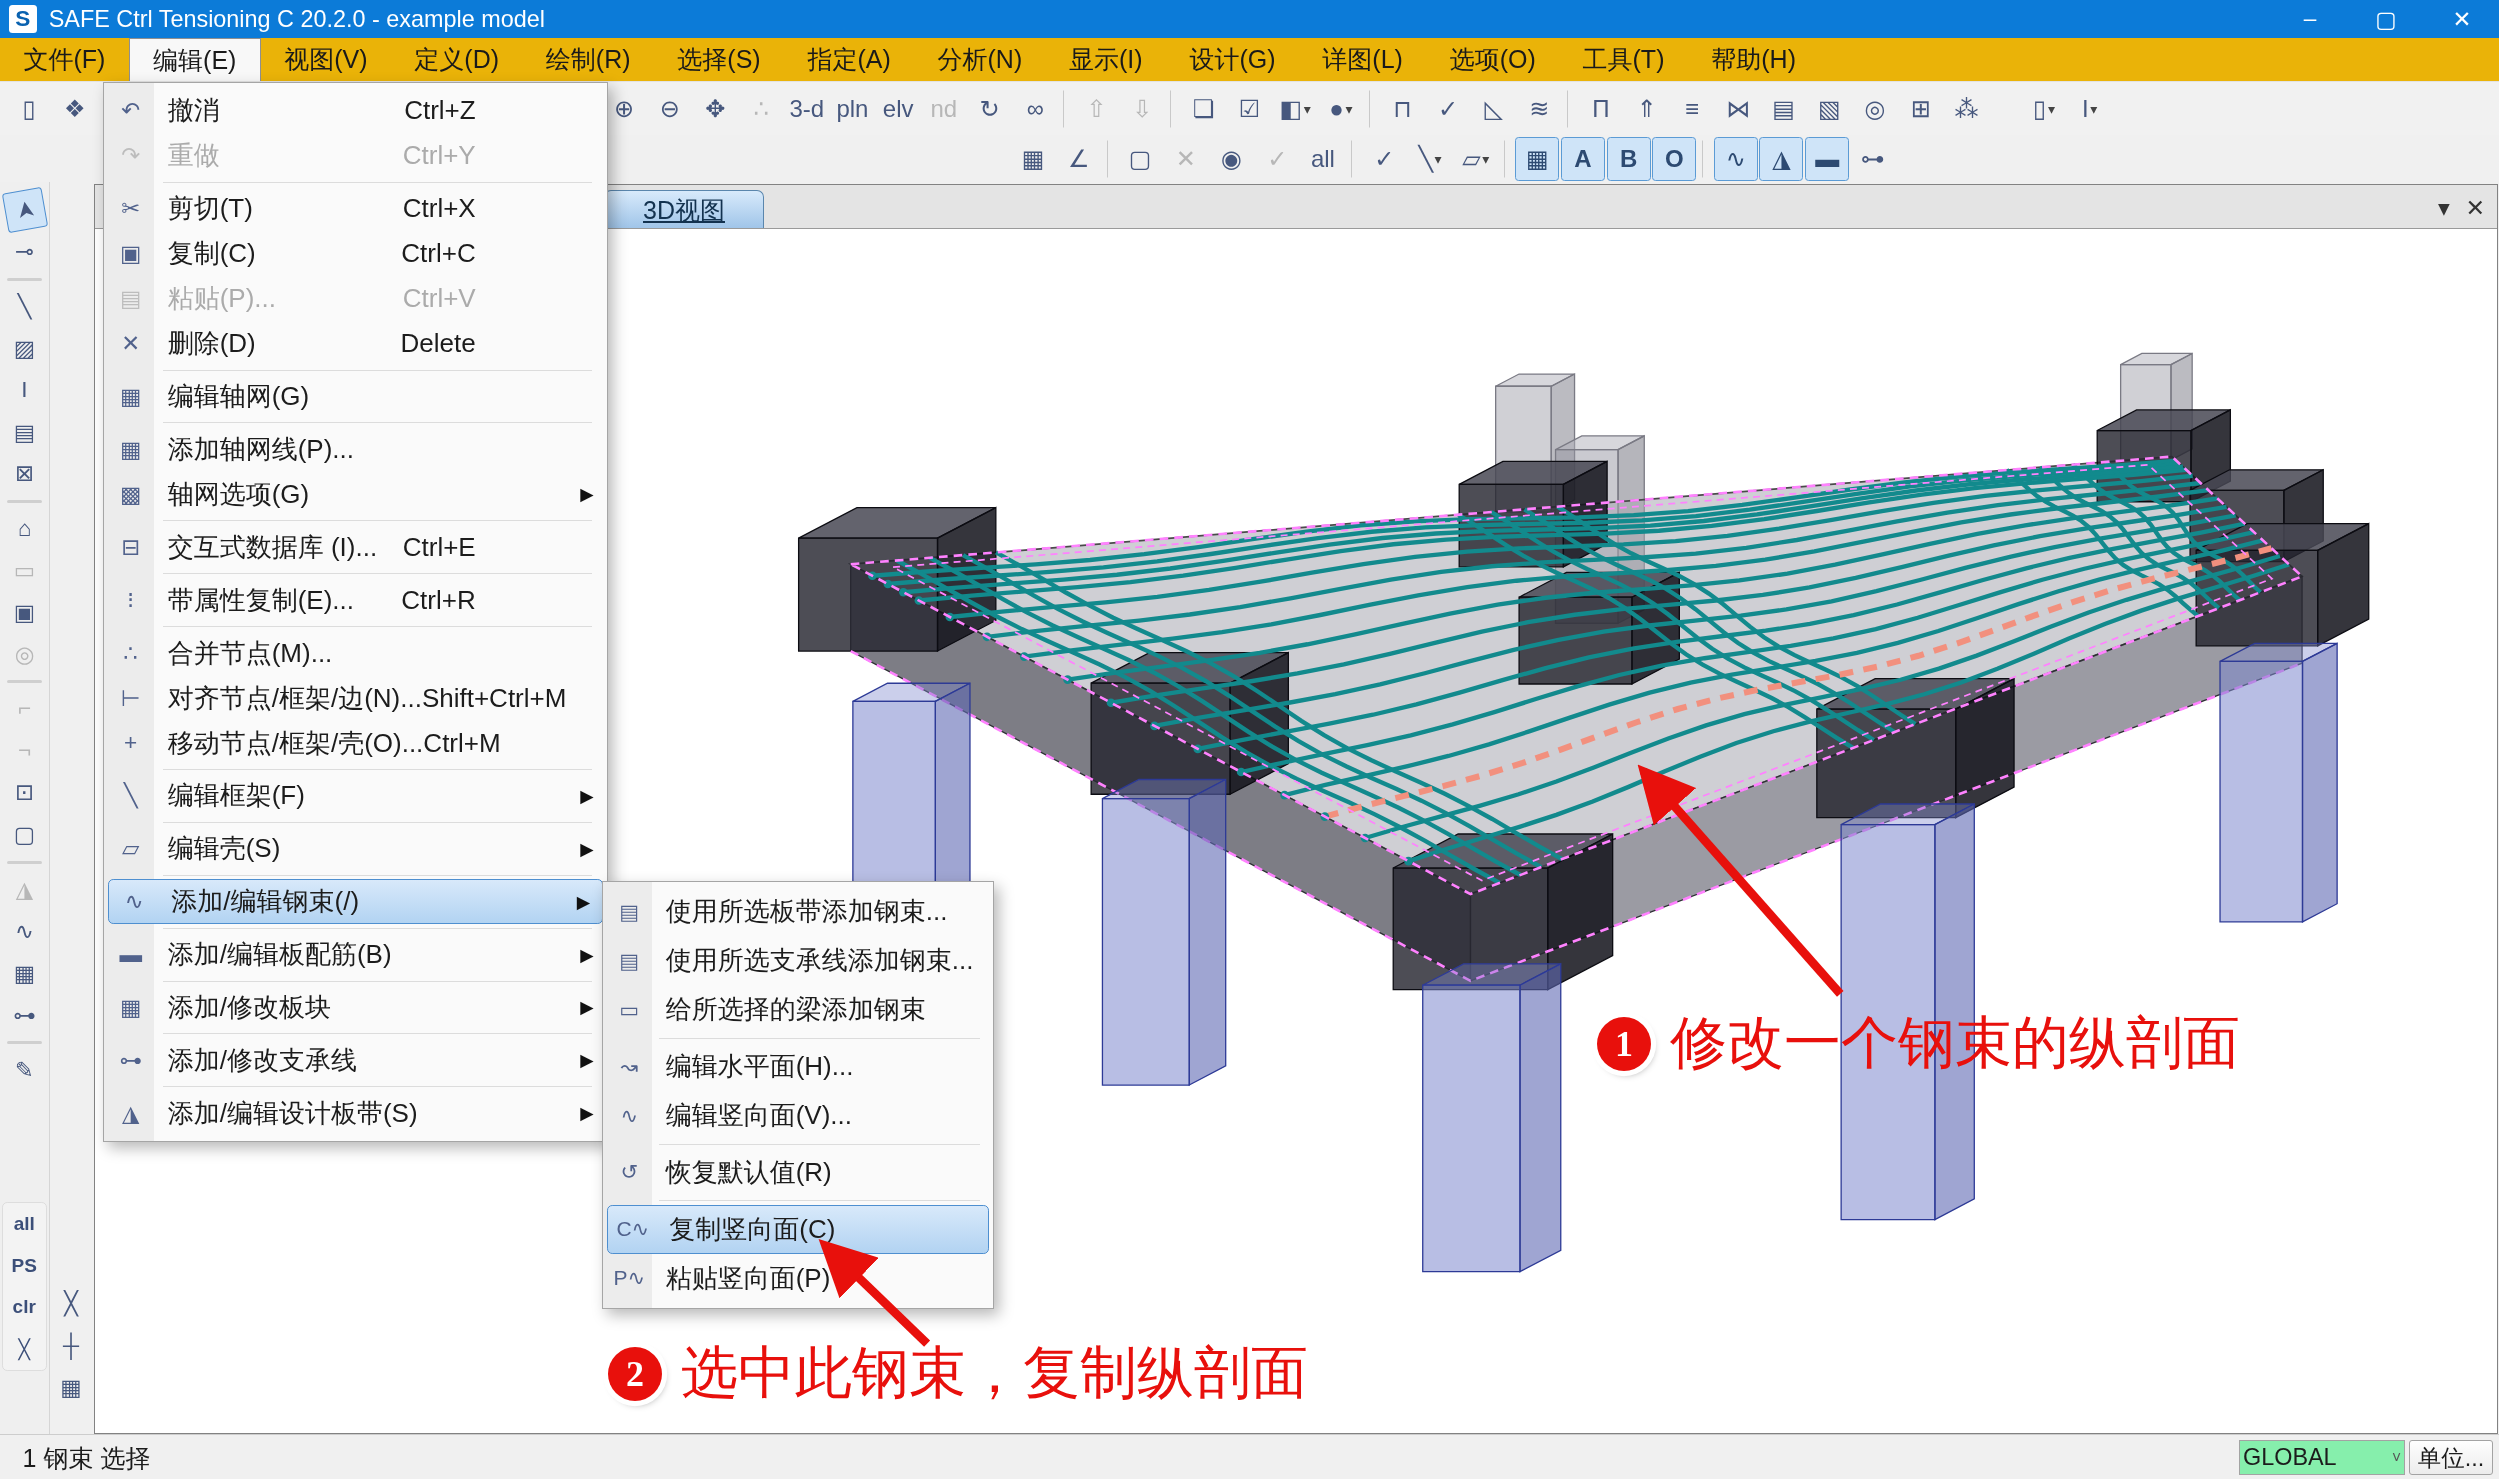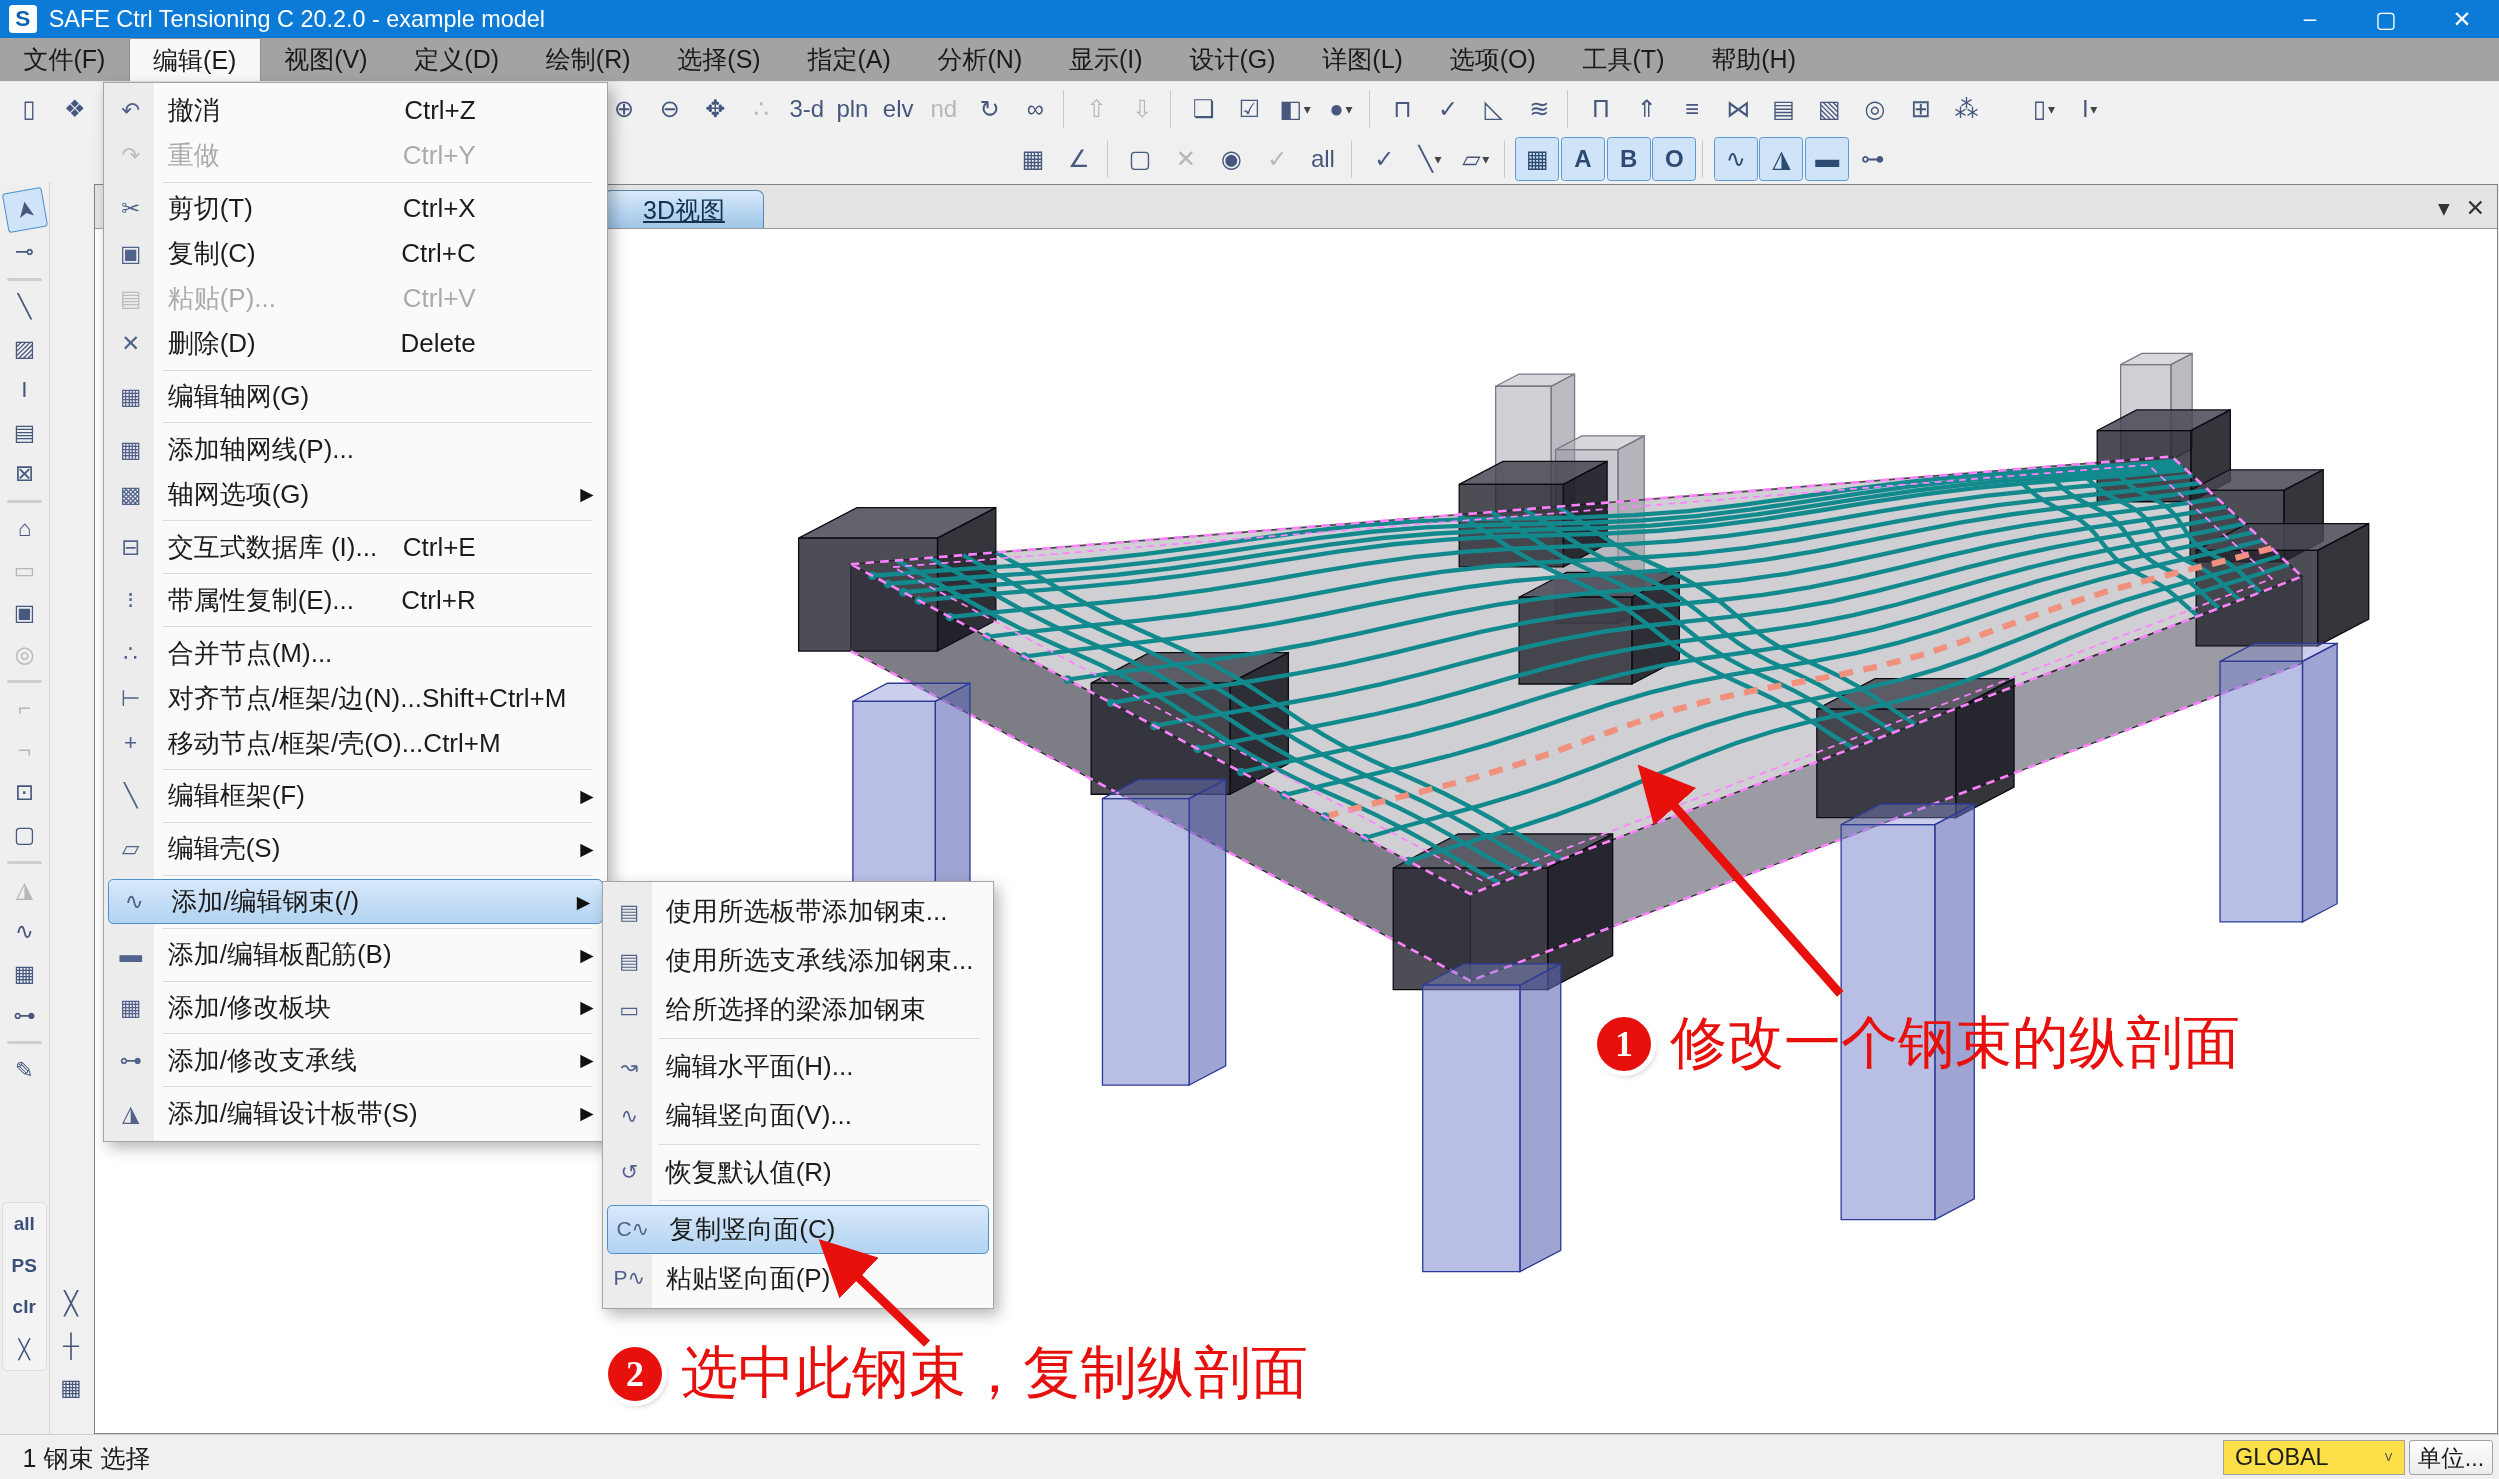--- a/index.html
+++ b/index.html
@@ -7,21 +7,21 @@
        font-family:"Liberation Sans","DejaVu Sans",sans-serif;background:#f0f0f0;}
   
   .titlebar{position:absolute;left:0;top:0;width:2500px;height:38px;background:#0c7bd8;
             display:flex;align-items:center;color:#fff;}
   .app-logo{width:28px;height:28px;margin-left:8.7px;background:#fff;border-radius:3.5px;
             color:#0a62b0;font-weight:bold;font-size:22.6px;display:flex;align-items:center;justify-content:center;}
   .app-title{margin-left:12px;font-size:23.4px;}
   .winbtns{margin-left:auto;display:flex;}
   .winbtn{width:76px;height:38px;display:flex;align-items:center;justify-content:center;font-size:22.6px;}
   
-  .menubar{position:absolute;left:0;top:38px;width:2500px;height:43px;background:#a3a3a3;
+  .menubar{position:absolute;left:0;top:38px;width:2500px;height:43px;background:#eab308;
            display:flex;align-items:stretch;border-bottom:0.9px solid #e3e3e3;font-size:25px;color:#1a1a1a;}
   .menubar .mb-item{display:flex;align-items:center;padding:0 23.4px;}
   .menubar .mb-item.active{background:#f8f8f8;border:0.9px solid #8f8f8f;border-bottom:none;}
   
   .toolbar1{position:absolute;left:0;top:82px;width:2500px;height:54px;background:#f1f1f1;
             border-bottom:0.9px solid #dcdcdc;}
   .tb-cluster{position:absolute;top:82px;height:54px;display:flex;align-items:center;gap:1.7px;}
   .tb-cluster2{position:absolute;top:135px;height:47px;display:flex;align-items:center;gap:1.7px;}
   .toolbar2bg{position:absolute;left:0;top:135px;width:2500px;height:47px;background:#f0f0f0;}
   .tb-item{width:42px;height:42px;border:0.9px solid transparent;border-radius:3.5px;display:flex;
@@ -52,22 +52,22 @@
               border-bottom:none;border-radius:7px 7px 0 0;background:linear-gradient(#d8eafb,#9fc4e8);
               display:flex;align-items:center;justify-content:center;font-size:25px;color:#13324f;text-decoration:underline;}
   .tabbar-icons{position:absolute;right:12px;top:8.7px;display:flex;gap:15.6px;font-size:23.4px;color:#333;}
   .view3d{position:absolute;left:0;top:43px;right:0;bottom:0;background:#fff;border-top:0.9px solid #9a9a9a;
           overflow:hidden;}
   .view3d svg{position:absolute;left:-95px;top:-229px;width:2500px;height:1480px;}
   
   .statusbar{position:absolute;left:0;top:1434px;width:2500px;height:46px;background:#f0f0f0;
              border-top:0.9px solid #cdcdcd;font-size:25px;color:#1c1c1c;}
   .status-left{position:absolute;left:22.6px;top:7px;}
-  .csys-box{position:absolute;right:95px;top:5.2px;width:158px;height:33px;background:#fde047;
-            border:0.9px solid #a3a3a3;display:flex;align-items:center;font-size:23.4px;color:#1c1c1c;padding:0 11px;}
+  .csys-box{position:absolute;right:95px;top:5.2px;width:158px;height:33px;background:#86efac;
+            border:0.9px solid #a3a3a3;display:flex;align-items:center;font-size:23.4px;color:#1c1c1c;padding:0 3px;}
   .csys-box .chev{margin-left:auto;font-size:15.6px;color:#555;}
   .units-btn{position:absolute;right:7px;top:5.2px;width:82px;height:33px;background:linear-gradient(#fefefe,#ececec);
              border:0.9px solid #a3a3a3;border-radius:3px;display:flex;align-items:center;justify-content:center;font-size:23.4px;}
   
   .editmenu{position:absolute;left:103px;top:82px;width:500px;z-index:40;padding:5.2px 1.7px;
             background:linear-gradient(90deg,#ececec 0,#ececec 50px,#fafafa 50px);
             border:0.9px solid #a5a5a5;box-shadow:5.2px 6px 14px rgba(0,0,0,.28);}
   .mrow{display:flex;align-items:center;height:45px;font-size:26px;color:#1c1c1c;position:relative;padding-right:130px;}
   .mic{width:50px;text-align:center;font-size:22.6px;color:#51628c;flex:none;}
   .mlabel{margin-left:12px;white-space:nowrap;}

